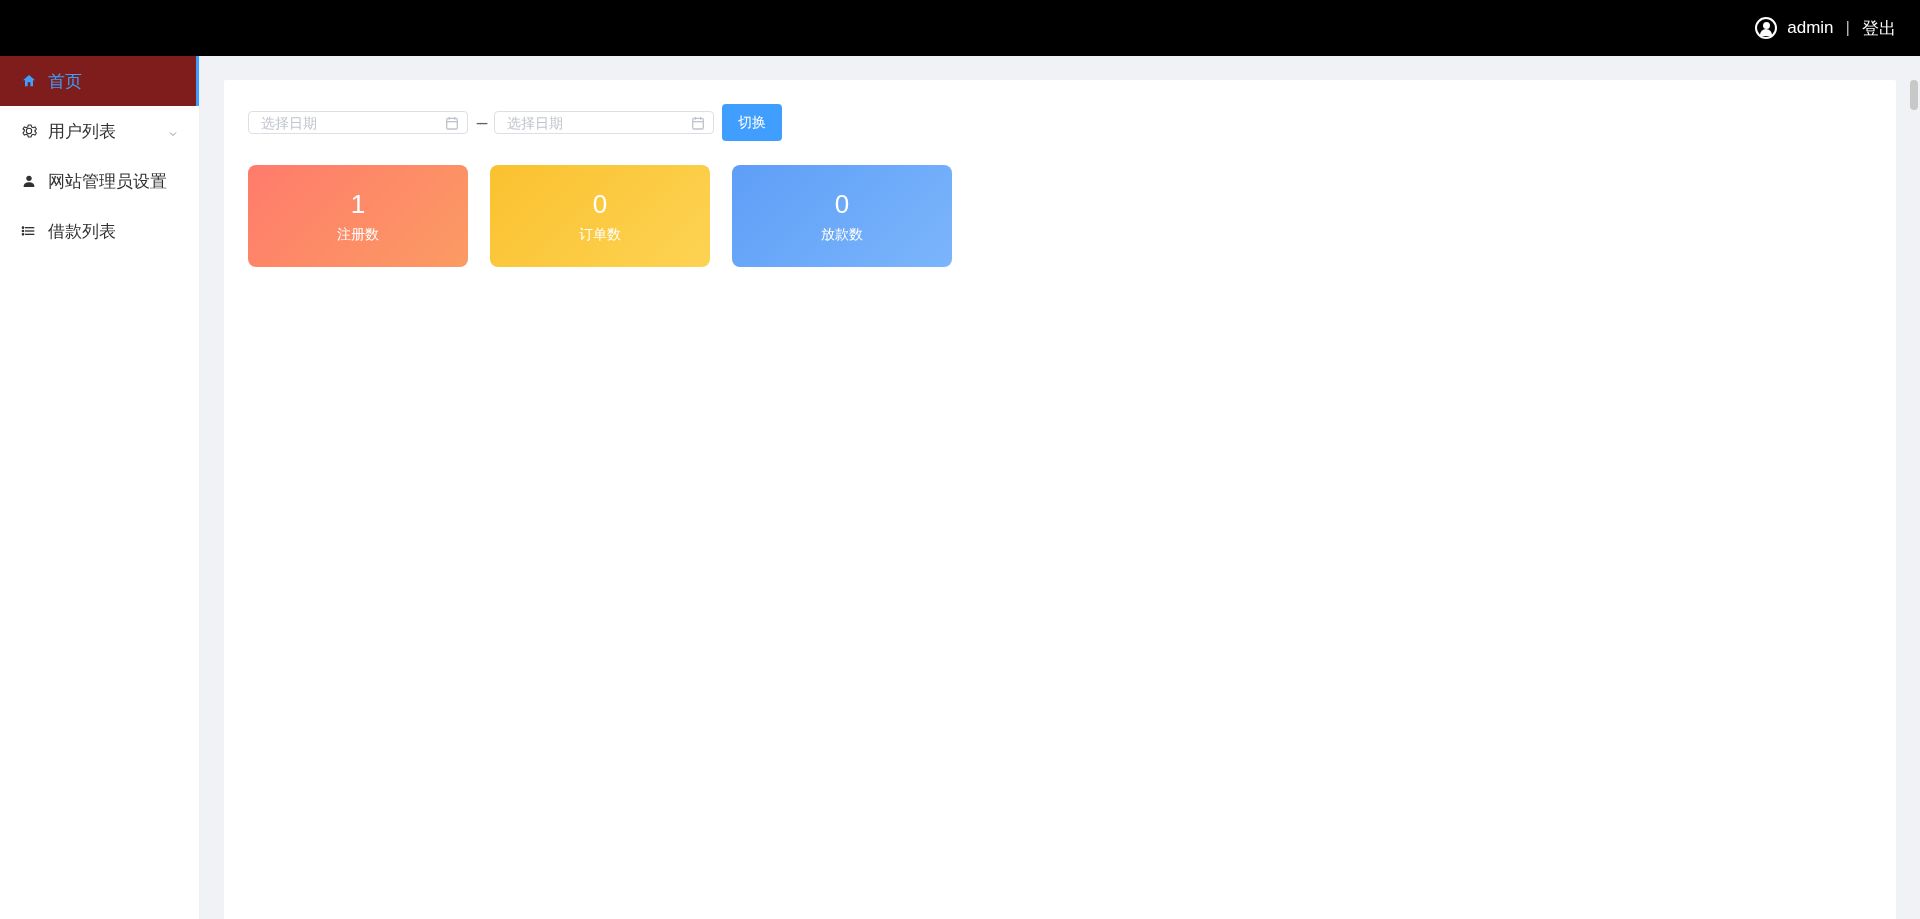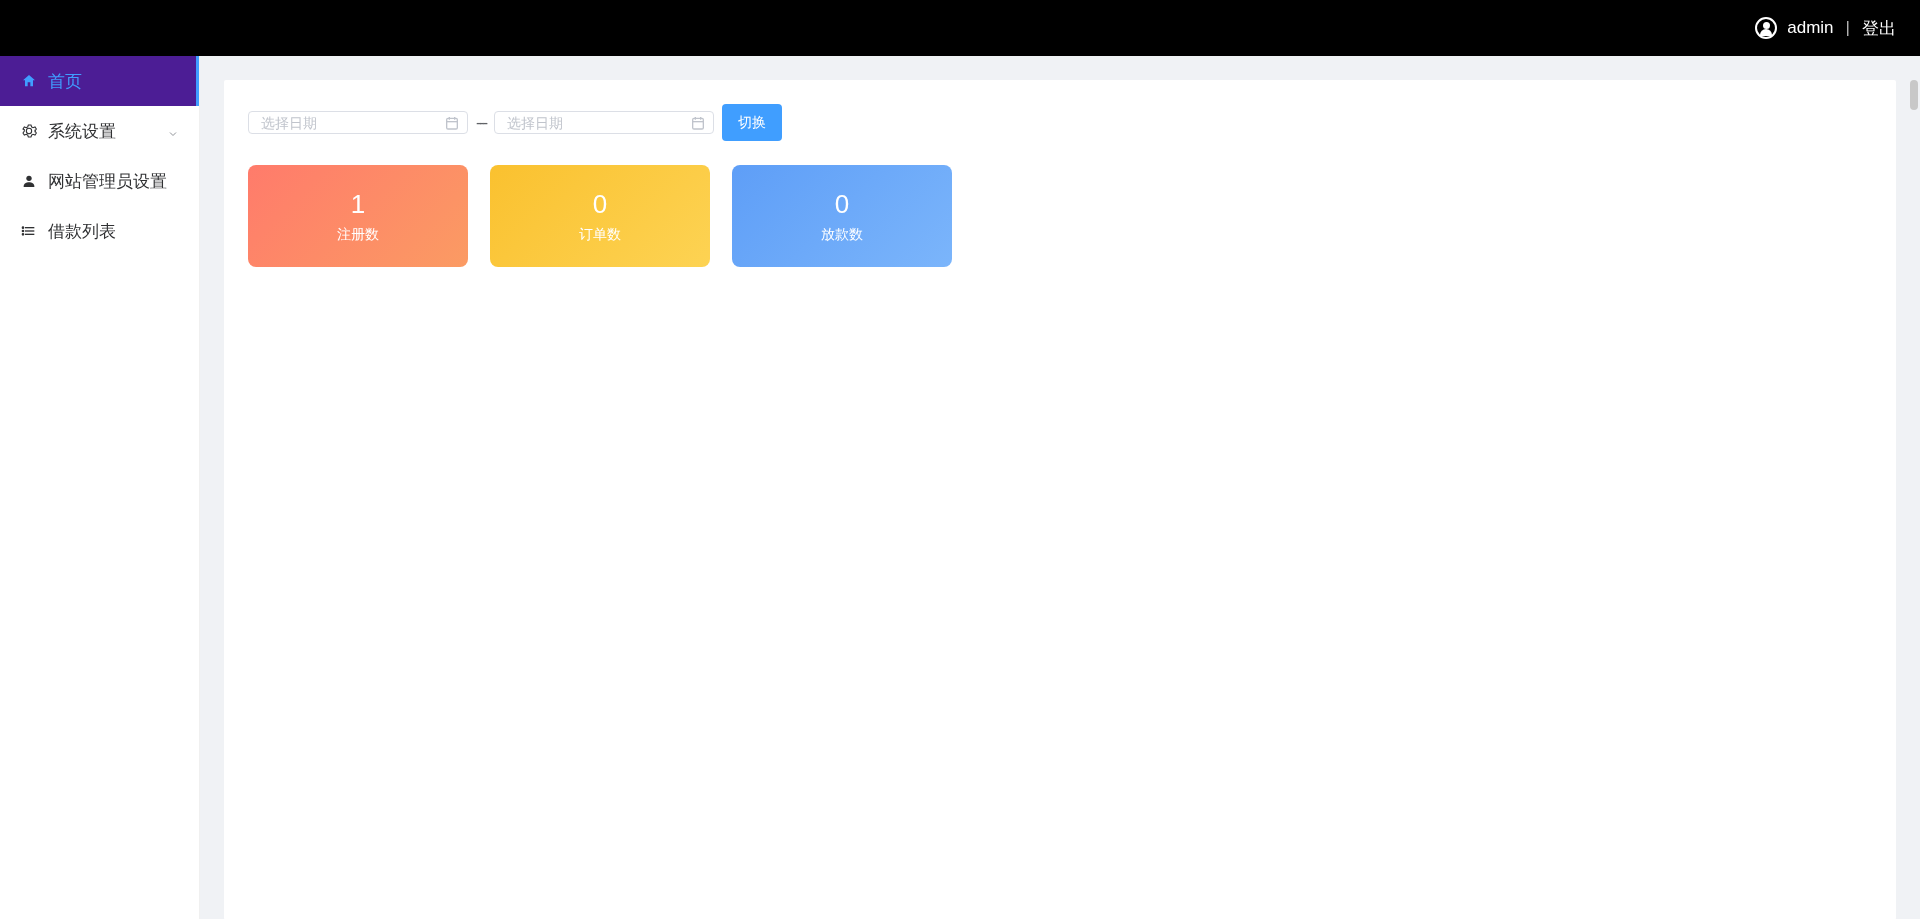--- a/index.html
+++ b/index.html
@@ -84,21 +84,21 @@
       display: flex;
       align-items: center;
       padding: 0 20px;
       font-size: 17px;
       color: #303133;
       cursor: pointer;
       position: relative;
     }
     .menu-item.active {
       color: #409eff;
-      background: #4c1d95;
+      background: #7f1d1d;
       border-right: 3px solid #409eff;
     }
     .menu-icon {
       width: 18px;
       height: 18px;
       margin-right: 10px;
       display: inline-flex;
       align-items: center;
       justify-content: center;
       flex-shrink: 0;
@@ -250,21 +250,21 @@
         </span>
         <span class="menu-label">首页</span>
       </div>
 
       <div class="menu-item">
         <span class="menu-icon">
           <svg viewBox="0 0 24 24" fill="currentColor">
               <path d="M12 8a4 4 0 100 8 4 4 0 000-8zm9 4l2 3-2 3-3-1a8 8 0 01-2 1l-1 3h-4l-1-3a8 8 0 01-2-1l-3 1-2-3 2-3a8 8 0 010-2L3 9l2-3 3 1a8 8 0 012-1l1-3h4l1 3a8 8 0 012 1l3-1 2 3-2 3a8 8 0 010 2z" fill="none" stroke="currentColor" stroke-width="1.6"></path>
             </svg>
         </span>
-        <span class="menu-label">系统设置</span>
+        <span class="menu-label">用户列表</span>
         <span class="menu-arrow">
           <svg viewBox="0 0 24 24" fill="none" stroke="currentColor" stroke-width="2">
               <polyline points="6 9 12 15 18 9"></polyline>
             </svg>
         </span>
       </div>
 
 
 
       <div class="menu-item">

